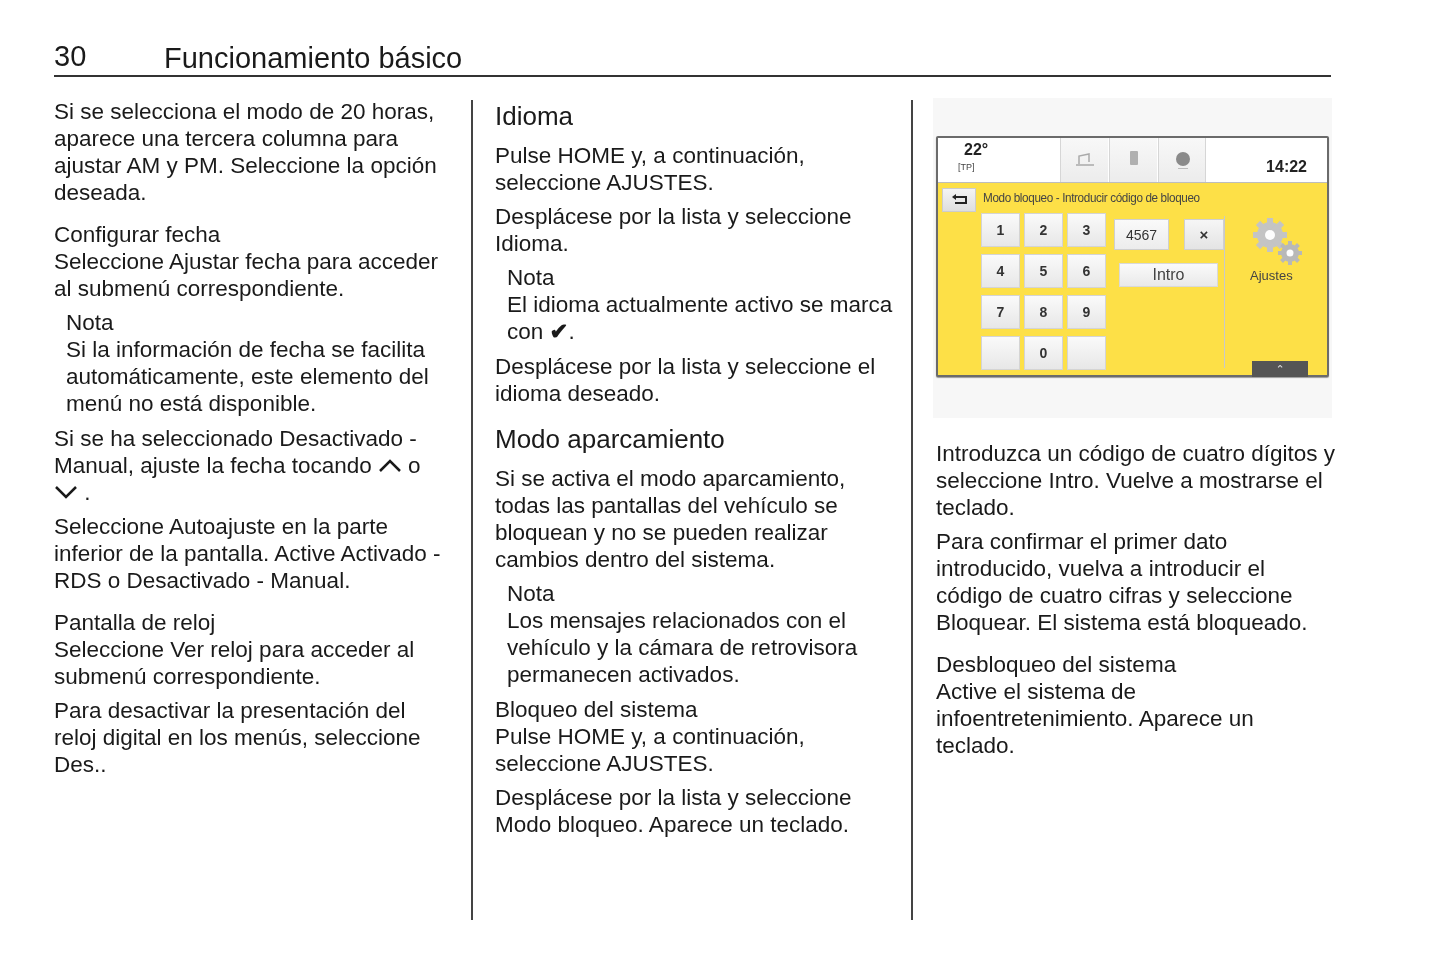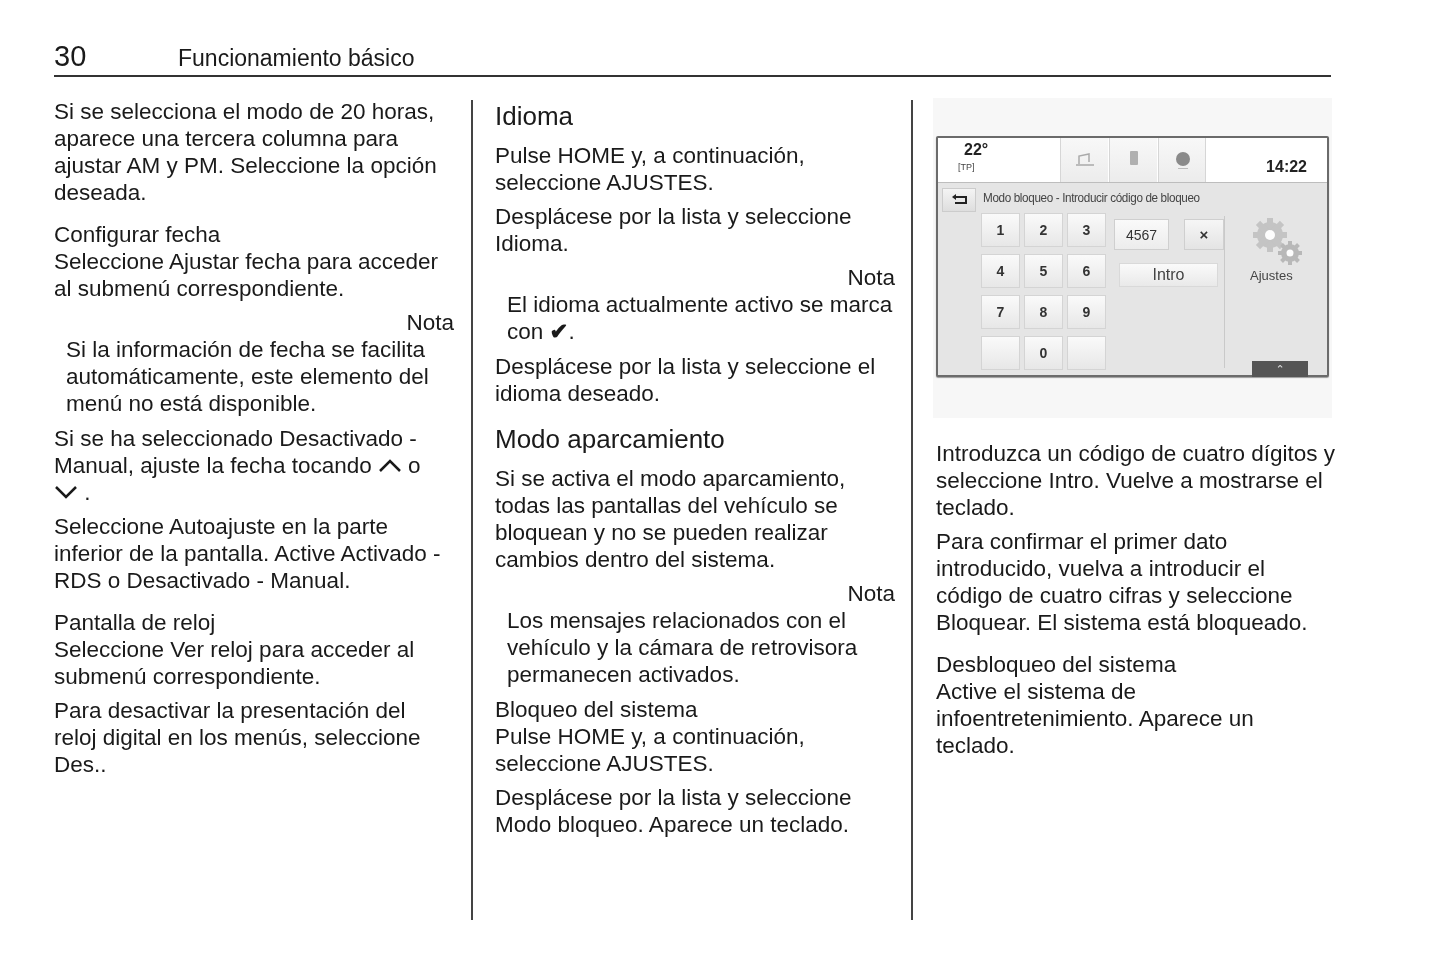--- a/index.html
+++ b/index.html
@@ -1,43 +1,43 @@
 <!DOCTYPE html>
 <html><head>
   <meta charset="utf-8">
   <style>
     * { box-sizing: border-box; margin: 0; padding: 0; }
     html, body { width: 1445px; height: 966px; background: #ffffff; overflow: hidden; }
     body { position: relative; font-family: "Liberation Sans", sans-serif; color: #1a1a1a; }
 
     .page-header { position: absolute; left: 54px; top: 40px; width: 1277px; height: 37px; border-bottom: 2px solid #333; }
     .page-number { position: absolute; left: 0; top: 0; font-size: 29px; line-height: 32px; }
-    .page-title { position: absolute; left: 124px; top: 2px; font-size: 23px; line-height: 32px; }
+    .page-title { position: absolute; left: 110px; top: 2px; font-size: 29px; line-height: 32px; }
 
     .col { position: absolute; top: 98px; font-size: 22.5px; line-height: 27px; }
     .col-left { left: 54px; width: 400px; }
     .col-mid { left: 495px; width: 400px; }
     .col-right { left: 936px; width: 400px; }
 
     .divider { position: absolute; top: 100px; width: 2px; height: 820px; background: #444; }
     .divider-1 { left: 471px; }
     .divider-2 { left: 911px; }
 
     p { margin: 0 0 7px 0; }
     .subhead { margin-top: 15px; }
     .h2 { font-size: 26px; line-height: 32px; margin: 2px 0 10px 0; }
     .h2.spaced { margin-top: 16px; }
     .note { padding-left: 12px; margin: 2px 0 8px 0; }
-    .note-title { display: block; text-align: right; }
+    .note-title { display: block; }
     .glyph { font-size: 22px; }
     .check { font-weight: bold; }
 
     
     .screen-wrap { position: absolute; left: 933px; top: 98px; width: 399px; height: 320px; background: #f7f7f7; }
-    .screen { position: absolute; left: 3px; top: 38px; width: 393px; height: 241px; background: #e5e5e5; border: 2px solid #6b6b6b; border-radius: 2px; box-shadow: 0 1px 1px #999; font-family: "Liberation Sans", sans-serif; }
+    .screen { position: absolute; left: 3px; top: 38px; width: 393px; height: 241px; background: #fde047; border: 2px solid #6b6b6b; border-radius: 2px; box-shadow: 0 1px 1px #999; font-family: "Liberation Sans", sans-serif; }
     .topbar { position: absolute; left: 0; top: 0; width: 100%; height: 45px; border-bottom: 1px solid #bdbdbd; background: #fff; }
     .temp { position: absolute; left: 26px; top: 3px; font-size: 16px; font-weight: bold; color: #222; }
     .tp { position: absolute; left: 20px; top: 24px; font-size: 9px; color: #444; }
     .tb-tab { position: absolute; top: 0; height: 44px; width: 48px; background: linear-gradient(#f8f8f8, #ececec); border-left: 1px solid #d6d6d6; }
     .tb-tab svg { position: absolute; left: 14px; top: 12px; }
     .tab1 { left: 122px; }
     .tab2 { left: 171px; }
     .tab3 { left: 220px; border-right: 1px solid #d6d6d6; }
     .clock { position: absolute; right: 20px; top: 20px; font-size: 16px; font-weight: bold; color: #222; }
 

